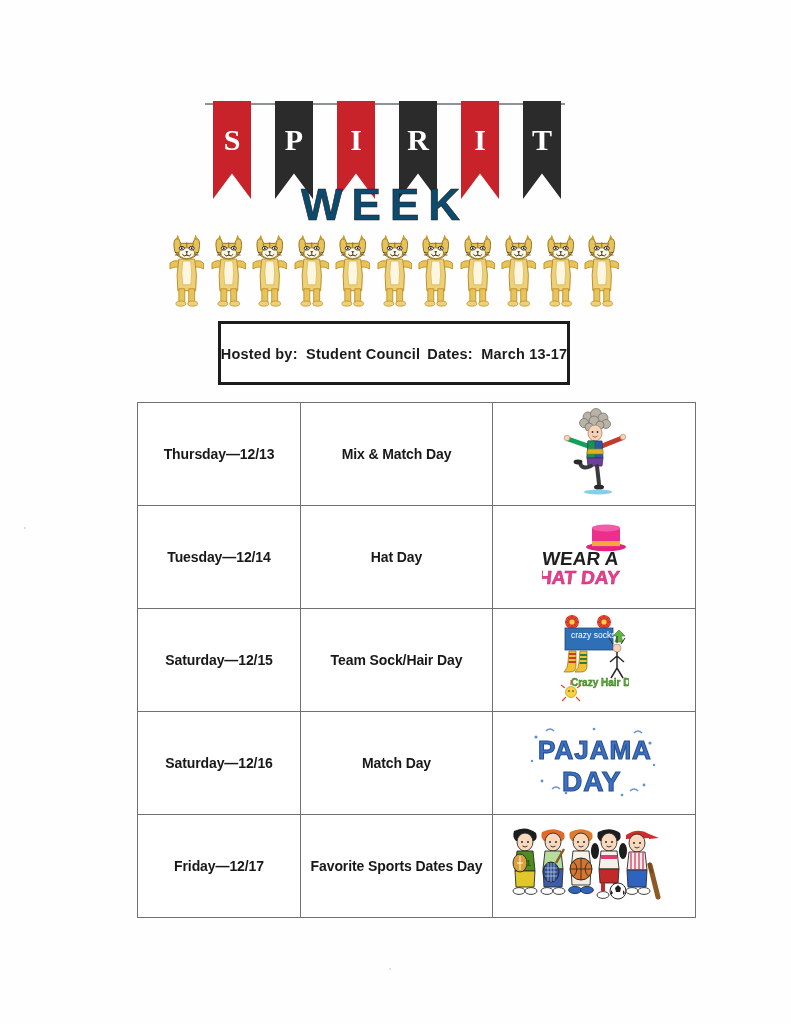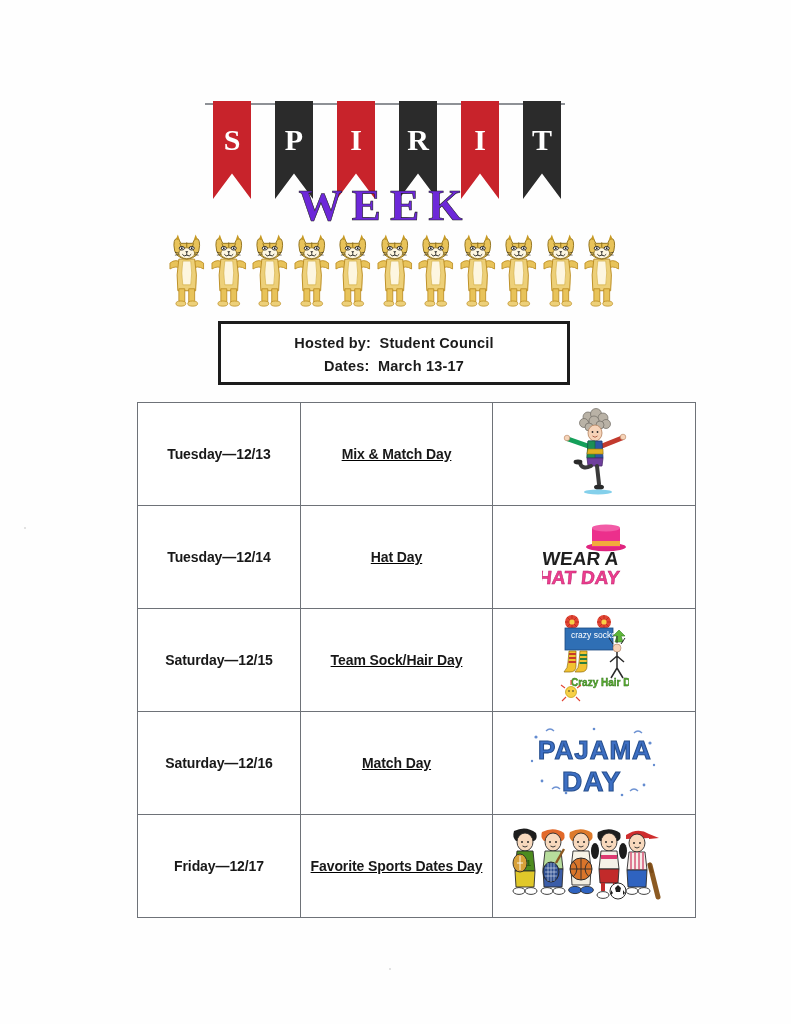--- a/index.html
+++ b/index.html
@@ -47,25 +47,25 @@
     clip-path: polygon(0 0,100% 0,100% 100%,50% 74%,0 100%);
   }
   .pennant.red   { background: #c8232b; }
   .pennant.black { background: #2b2b2b; }
 
   #week-word {
     position: absolute;
     left: 205px; top: 180px;
     width: 360px;
     text-align: center;
-    font-family: Liberation Serif, serif;
+    font-family: Liberation Sans, sans-serif;
     font-weight: 700;
     font-size: 44px;
     letter-spacing: 9px;
-    color: #6d28d9;
+    color: #0c4a6e;
     -webkit-text-stroke: 0.6px #1d1d1d;
   }
 
   
   #bobcat-row {
     position: absolute;
     left: 166px; top: 233px;
     width: 456px; height: 74px;
     display: flex;
     align-items: flex-end;
@@ -73,21 +73,21 @@
   .bobcat { width: 41.5px; height: 74px; flex: 0 0 auto; }
 
   
   #info-box {
     position: absolute;
     left: 218px; top: 321px;
     width: 352px; height: 64px;
     border: 3px solid #1c1c1c;
     background: #fff;
     display: flex;
-    flex-direction: column;
+    flex-direction: row;
     align-items: center;
     justify-content: center;
     gap: 7px;
     padding-top: 2px;
   }
   .info-line {
     font-family: "Liberation Sans", sans-serif;
     font-size: 14.5px;
     font-weight: 700;
     color: #1b1b1b;
@@ -105,21 +105,21 @@
     background: #fff;
   }
   #schedule td {
     border: 1px solid #6e7278;
     vertical-align: middle;
     text-align: center;
     padding: 0;
     height: 103px;
   }
   #schedule .c-day   { width: 163px; }
-  #schedule .c-theme { width: 192px; text-decoration: underline; }
+  #schedule .c-theme { width: 192px; }
   #schedule .c-art   { width: 203px; }
   .cell-text {
     font-family: "Liberation Sans", sans-serif;
     font-size: 14px;
     font-weight: 700;
     color: #181818;
     letter-spacing: -0.1px;
   }
   .art-wrap {
     display: flex;
@@ -442,21 +442,21 @@
   <div id="info-box">
     <div class="info-line">Hosted by:  Student Council</div>
     <div class="info-line">Dates:  March 13-17</div>
   </div>
 
   <table id="schedule">
     <tbody>
 
       <tr>
         <td class="c-day">
-          <span class="cell-text">Tuesday—12/13</span>
+          <span class="cell-text">Thursday—12/13</span>
         </td>
         <td class="c-theme">
           <span class="cell-text">Mix &amp; Match Day</span>
         </td>
         <td class="c-art">
           <div class="art-wrap">
             <svg class="art-mix" viewBox="0 0 72 92">
 
               <g fill="#b9b2a6" stroke="#6e6a63" stroke-width="0.7">
                 <circle cx="30" cy="9" r="5"></circle>

